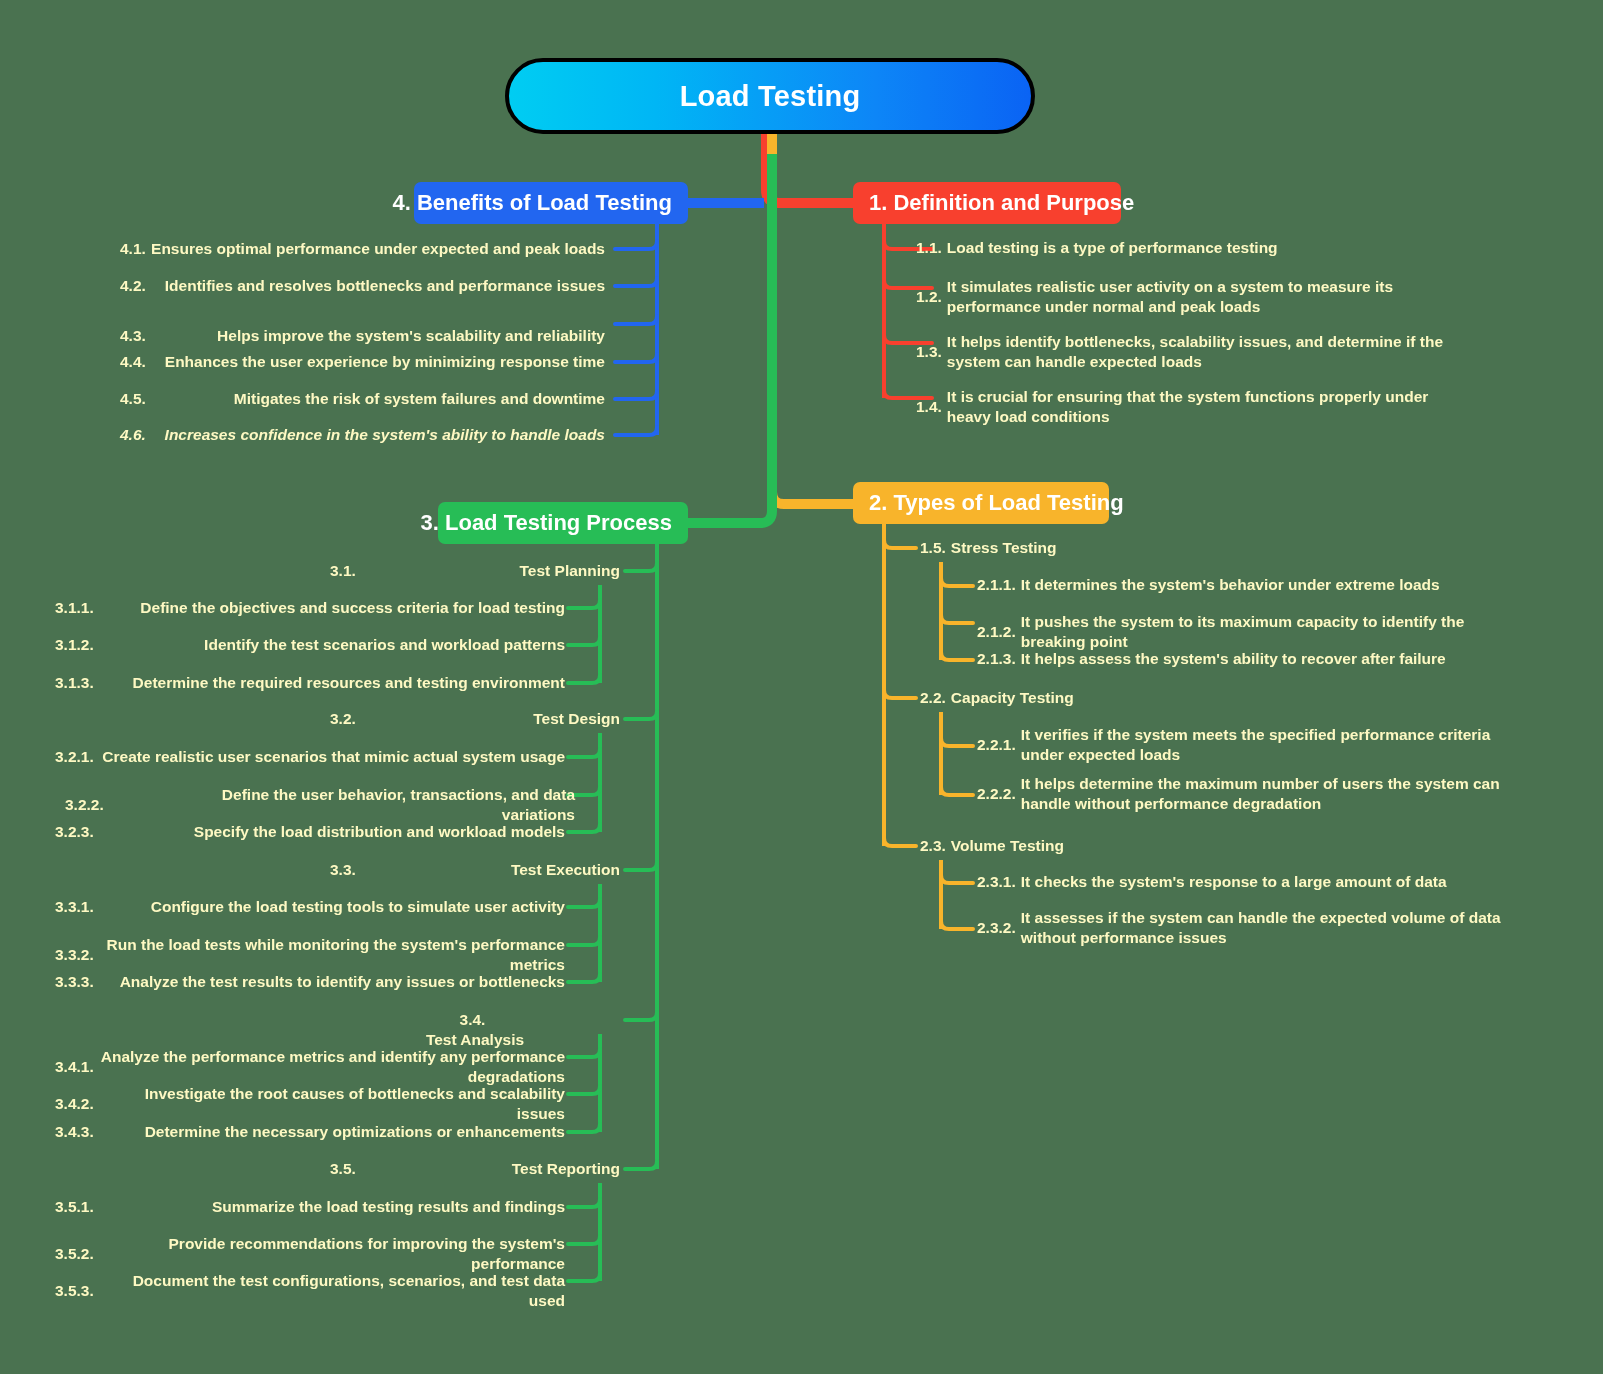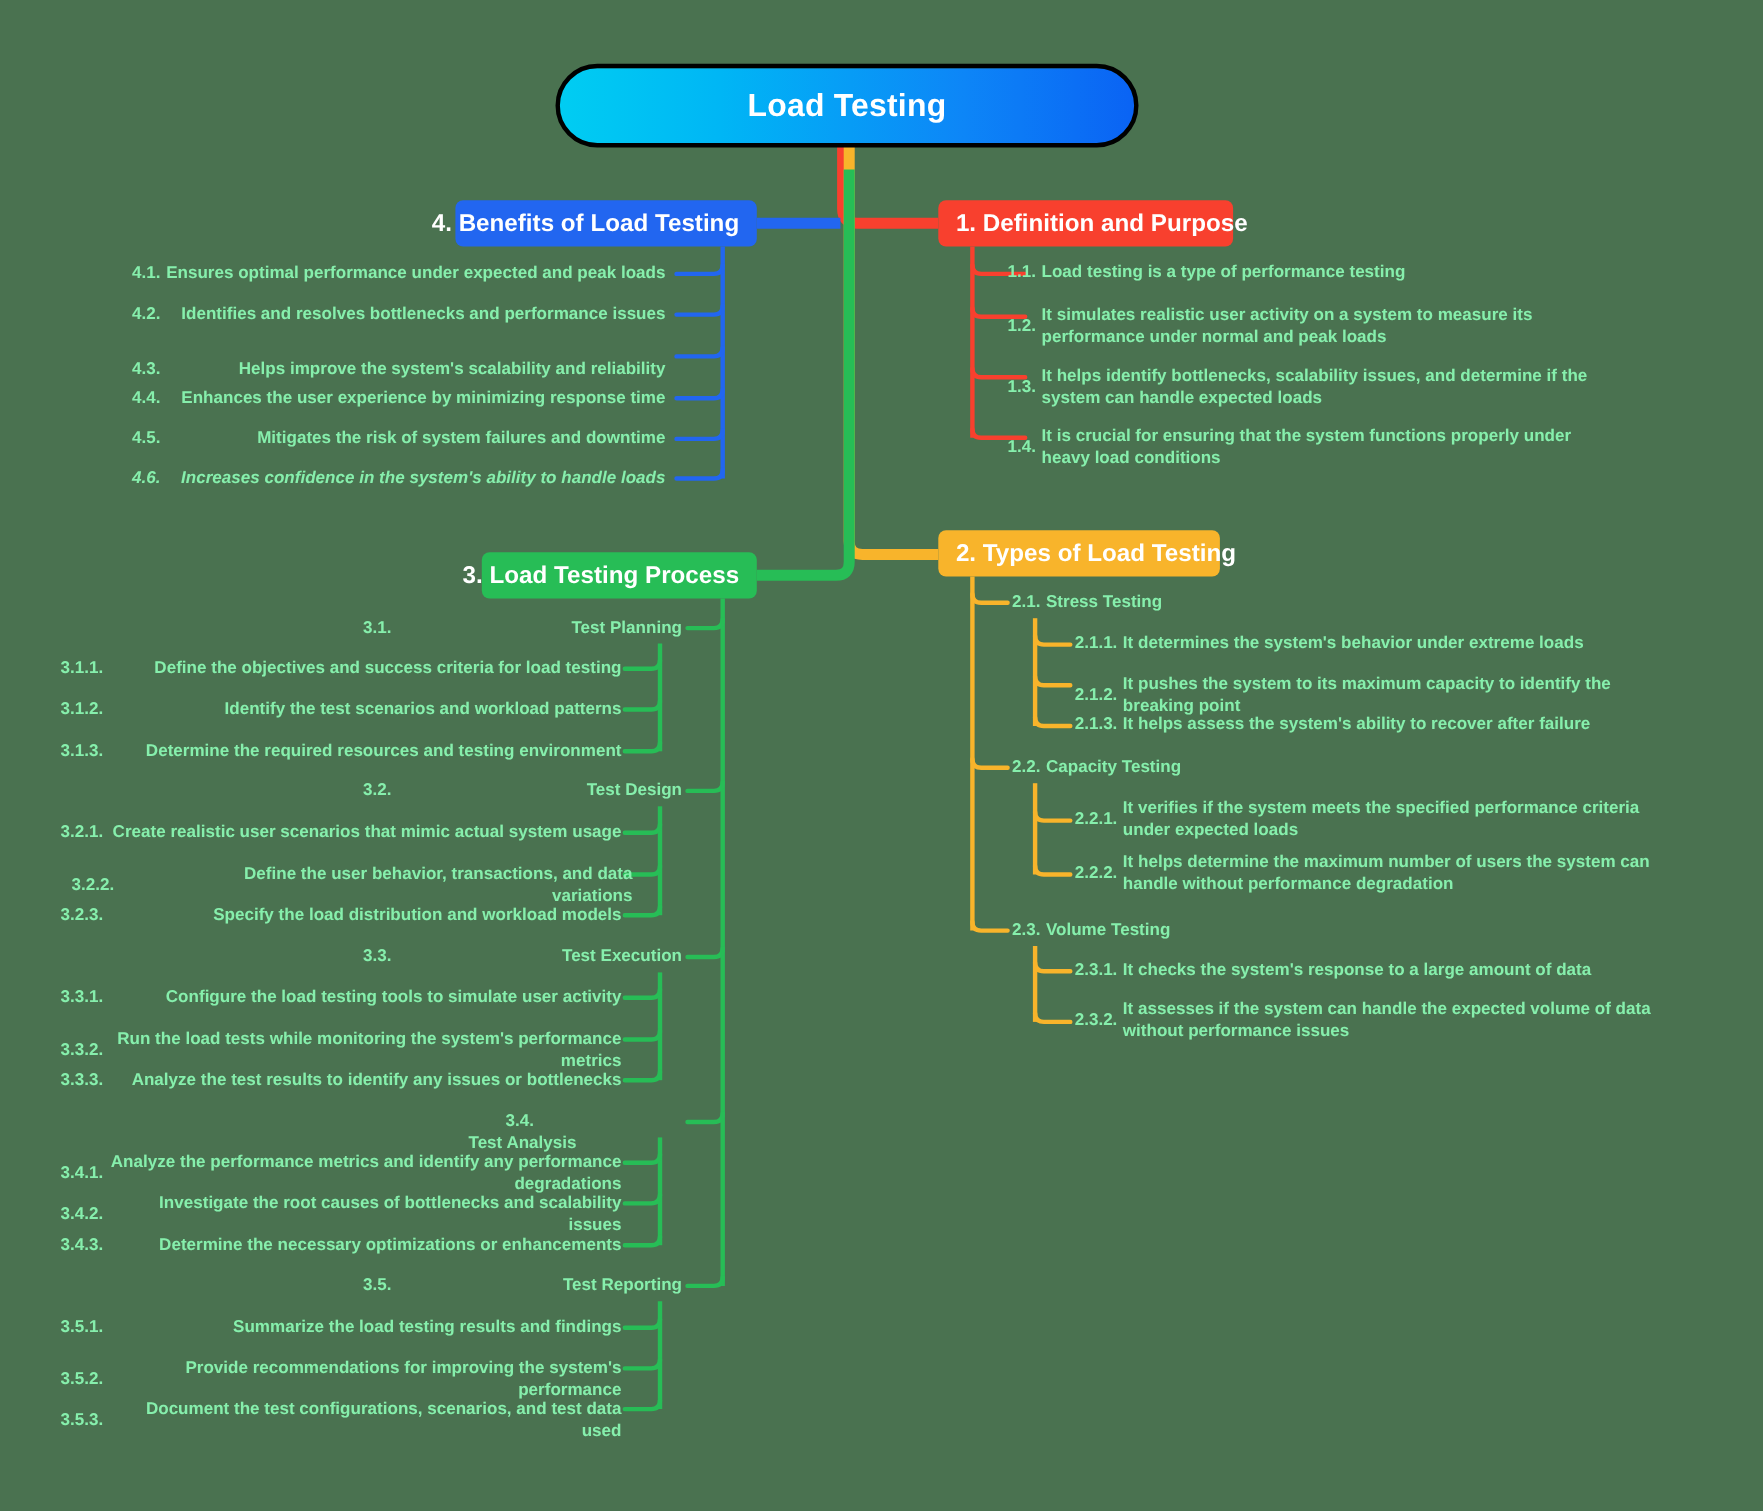--- a/index.html
+++ b/index.html
@@ -35,21 +35,21 @@
   }
   .bn-red   { background: #f8402e; }
   .bn-blue  { background: #2266f0; }
   .bn-green { background: #27bd56; }
   .bn-amber { background: #f8b42b; }
 
   
   .leaf {
     position: absolute;
     display: flex; align-items: center;
-    color: #86efac; font-size: 15.5px; font-weight: bold;
+    color: #fef9c3; font-size: 15.5px; font-weight: bold;
     line-height: 1.32;
   }
   .leaf .num { flex: 0 0 auto; white-space: nowrap; }
   .leaf .txt { flex: 1 1 auto; }
   .leaf.right { text-align: left; }
   .leaf.right .num { margin-right: 5px; }
   .leaf.left  { justify-content: flex-end; text-align: right; }
   .leaf.left .num { margin-right: 5px; }
 </style>
 </head>
@@ -164,21 +164,21 @@
         <span class="txt">Mitigates the risk of system failures and downtime</span>
       </div>
       <div class="leaf left" style="left: 120px; top: 425px; width: 485px; font-style: italic;">
         <span class="num">4.6.</span>
         <span class="txt">Increases confidence in the system's ability to handle loads</span>
       </div>
       <div class="branch-node bn-amber" style="top: 482px; left: 853px; width: 256px;">
         <span>2. Types of Load Testing</span>
       </div>
       <div class="leaf right" style="left: 920px; top: 538px; width: 300px;">
-        <span class="num">2.1.</span>
+        <span class="num">1.5.</span>
         <span class="txt">Stress Testing</span>
       </div>
       <div class="leaf right" style="left: 977px; top: 575px; width: 540px;">
         <span class="num">2.1.1.</span>
         <span class="txt">It determines the system's behavior under extreme loads</span>
       </div>
       <div class="leaf right" style="left: 977px; top: 612px; width: 540px;">
         <span class="num">2.1.2.</span>
         <span class="txt">It pushes the system to its maximum capacity to identify the breaking point</span>
       </div>

